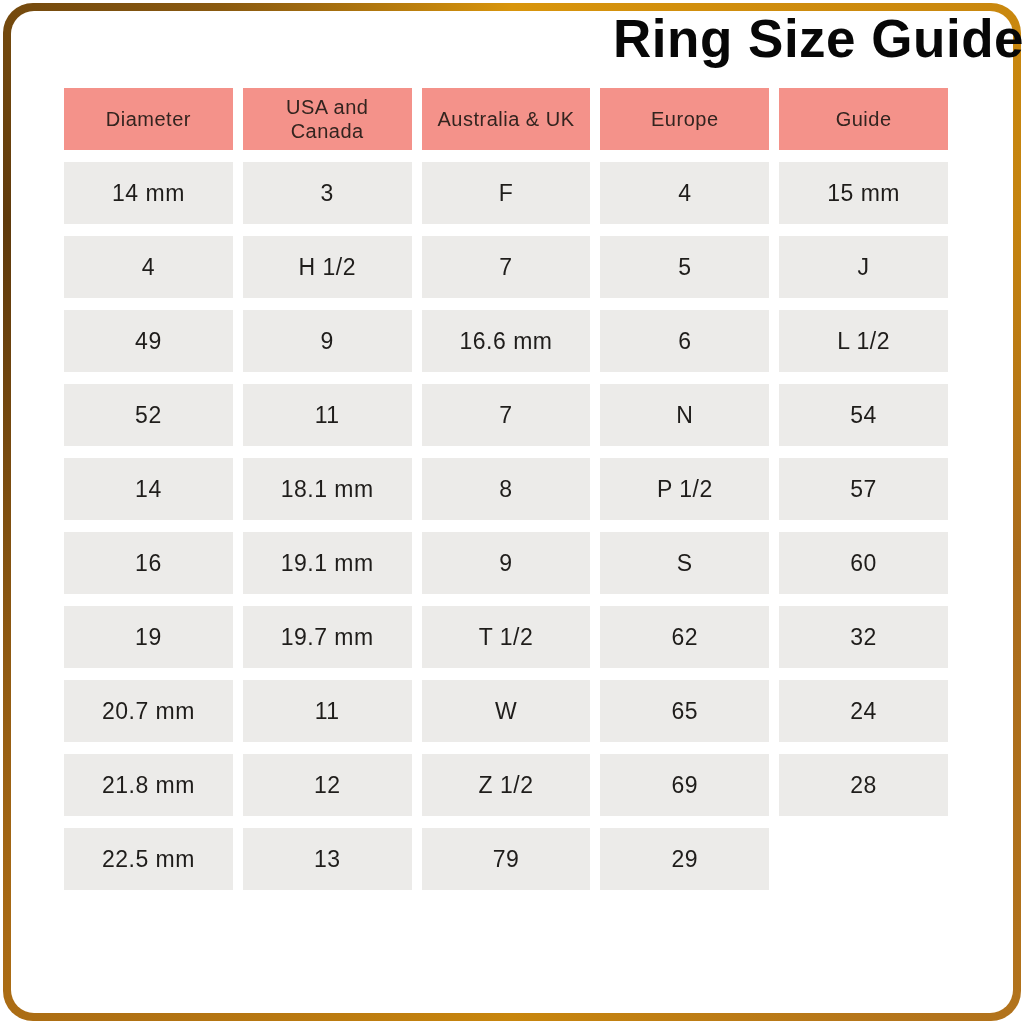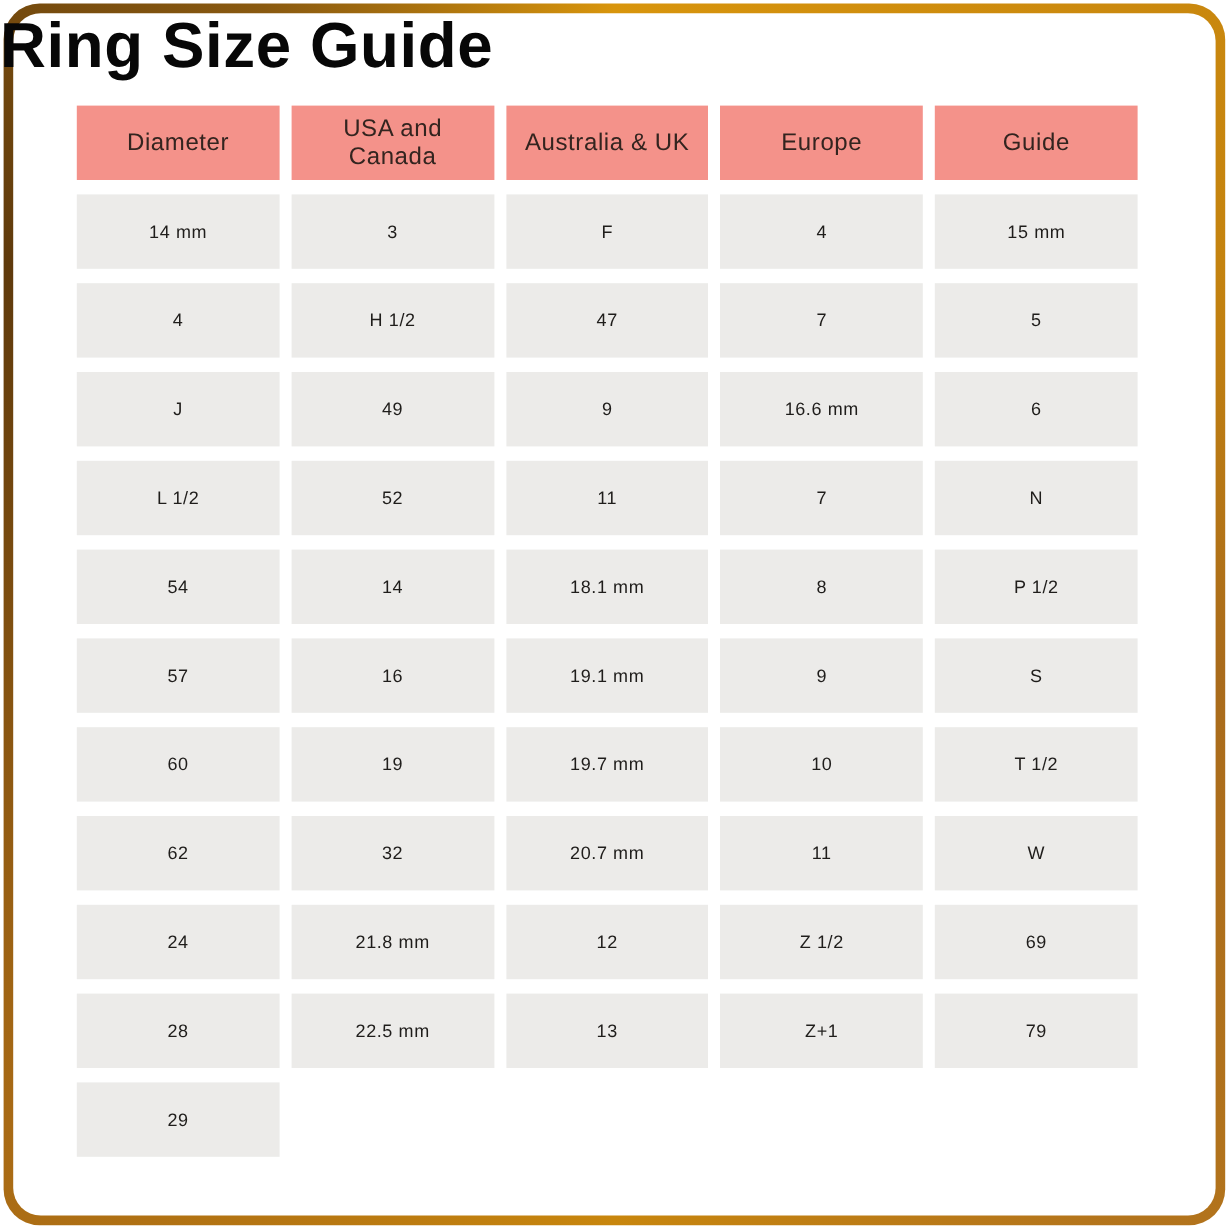--- a/index.html
+++ b/index.html
@@ -32,21 +32,21 @@
     border-radius: 23px;
     background: #ffffff;
   }
   .content { position: absolute; inset: 0; }
   .title {
     position: absolute;
     top: 8px;
     left: 0;
     width: 100%;
     margin: 0;
-    text-align: left;
+    text-align: right;
     font-size: 53px;
     font-weight: 800;
     letter-spacing: 0.5px;
     color: #070707;
   }
   .size-table {
     position: absolute;
     left: 64px;
     top: 88px;
     width: 884px;
@@ -54,21 +54,21 @@
     grid-template-columns: repeat(5, 1fr);
     column-gap: 10px;
     row-gap: 12px;
   }
   .cell {
     height: 62px;
     background: #ECEBE9;
     display: flex;
     align-items: center;
     justify-content: center;
-    font-size: 15px;
+    font-size: 23px;
     color: #1f1d1b;
     letter-spacing: 0.5px;
   }
   .cell.head {
     background: #F4928A;
     color: #33241f;
     font-size: 20px;
     line-height: 1.2;
     white-space: pre-line;
     text-align: center;
@@ -90,21 +90,20 @@
         <div class="cell head">Australia &amp; UK</div>
         <div class="cell head">Europe</div>
         <div class="cell head">Guide</div>
         <div class="cell">14 mm</div>
         <div class="cell">3</div>
         <div class="cell">F</div>
         <div class="cell">4</div>
         <div class="cell">15 mm</div>
         <div class="cell">4</div>
         <div class="cell">H 1/2</div>
-        <div class="cell">47</div>
         <div class="cell">7</div>
         <div class="cell">5</div>
         <div class="cell">J</div>
         <div class="cell">49</div>
         <div class="cell">9</div>
         <div class="cell">16.6 mm</div>
         <div class="cell">6</div>
         <div class="cell">L 1/2</div>
         <div class="cell">52</div>
         <div class="cell">11</div>
@@ -116,33 +115,32 @@
         <div class="cell">8</div>
         <div class="cell">P 1/2</div>
         <div class="cell">57</div>
         <div class="cell">16</div>
         <div class="cell">19.1 mm</div>
         <div class="cell">9</div>
         <div class="cell">S</div>
         <div class="cell">60</div>
         <div class="cell">19</div>
         <div class="cell">19.7 mm</div>
-        <div class="cell">10</div>
         <div class="cell">T 1/2</div>
         <div class="cell">62</div>
         <div class="cell">32</div>
         <div class="cell">20.7 mm</div>
         <div class="cell">11</div>
         <div class="cell">W</div>
+        <div class="cell">65</div>
         <div class="cell">24</div>
         <div class="cell">21.8 mm</div>
         <div class="cell">12</div>
         <div class="cell">Z 1/2</div>
         <div class="cell">69</div>
         <div class="cell">28</div>
         <div class="cell">22.5 mm</div>
         <div class="cell">13</div>
-        <div class="cell">Z+1</div>
         <div class="cell">79</div>
         <div class="cell">29</div>
       </div>
   </div>
 </div>
 
 </body></html>

